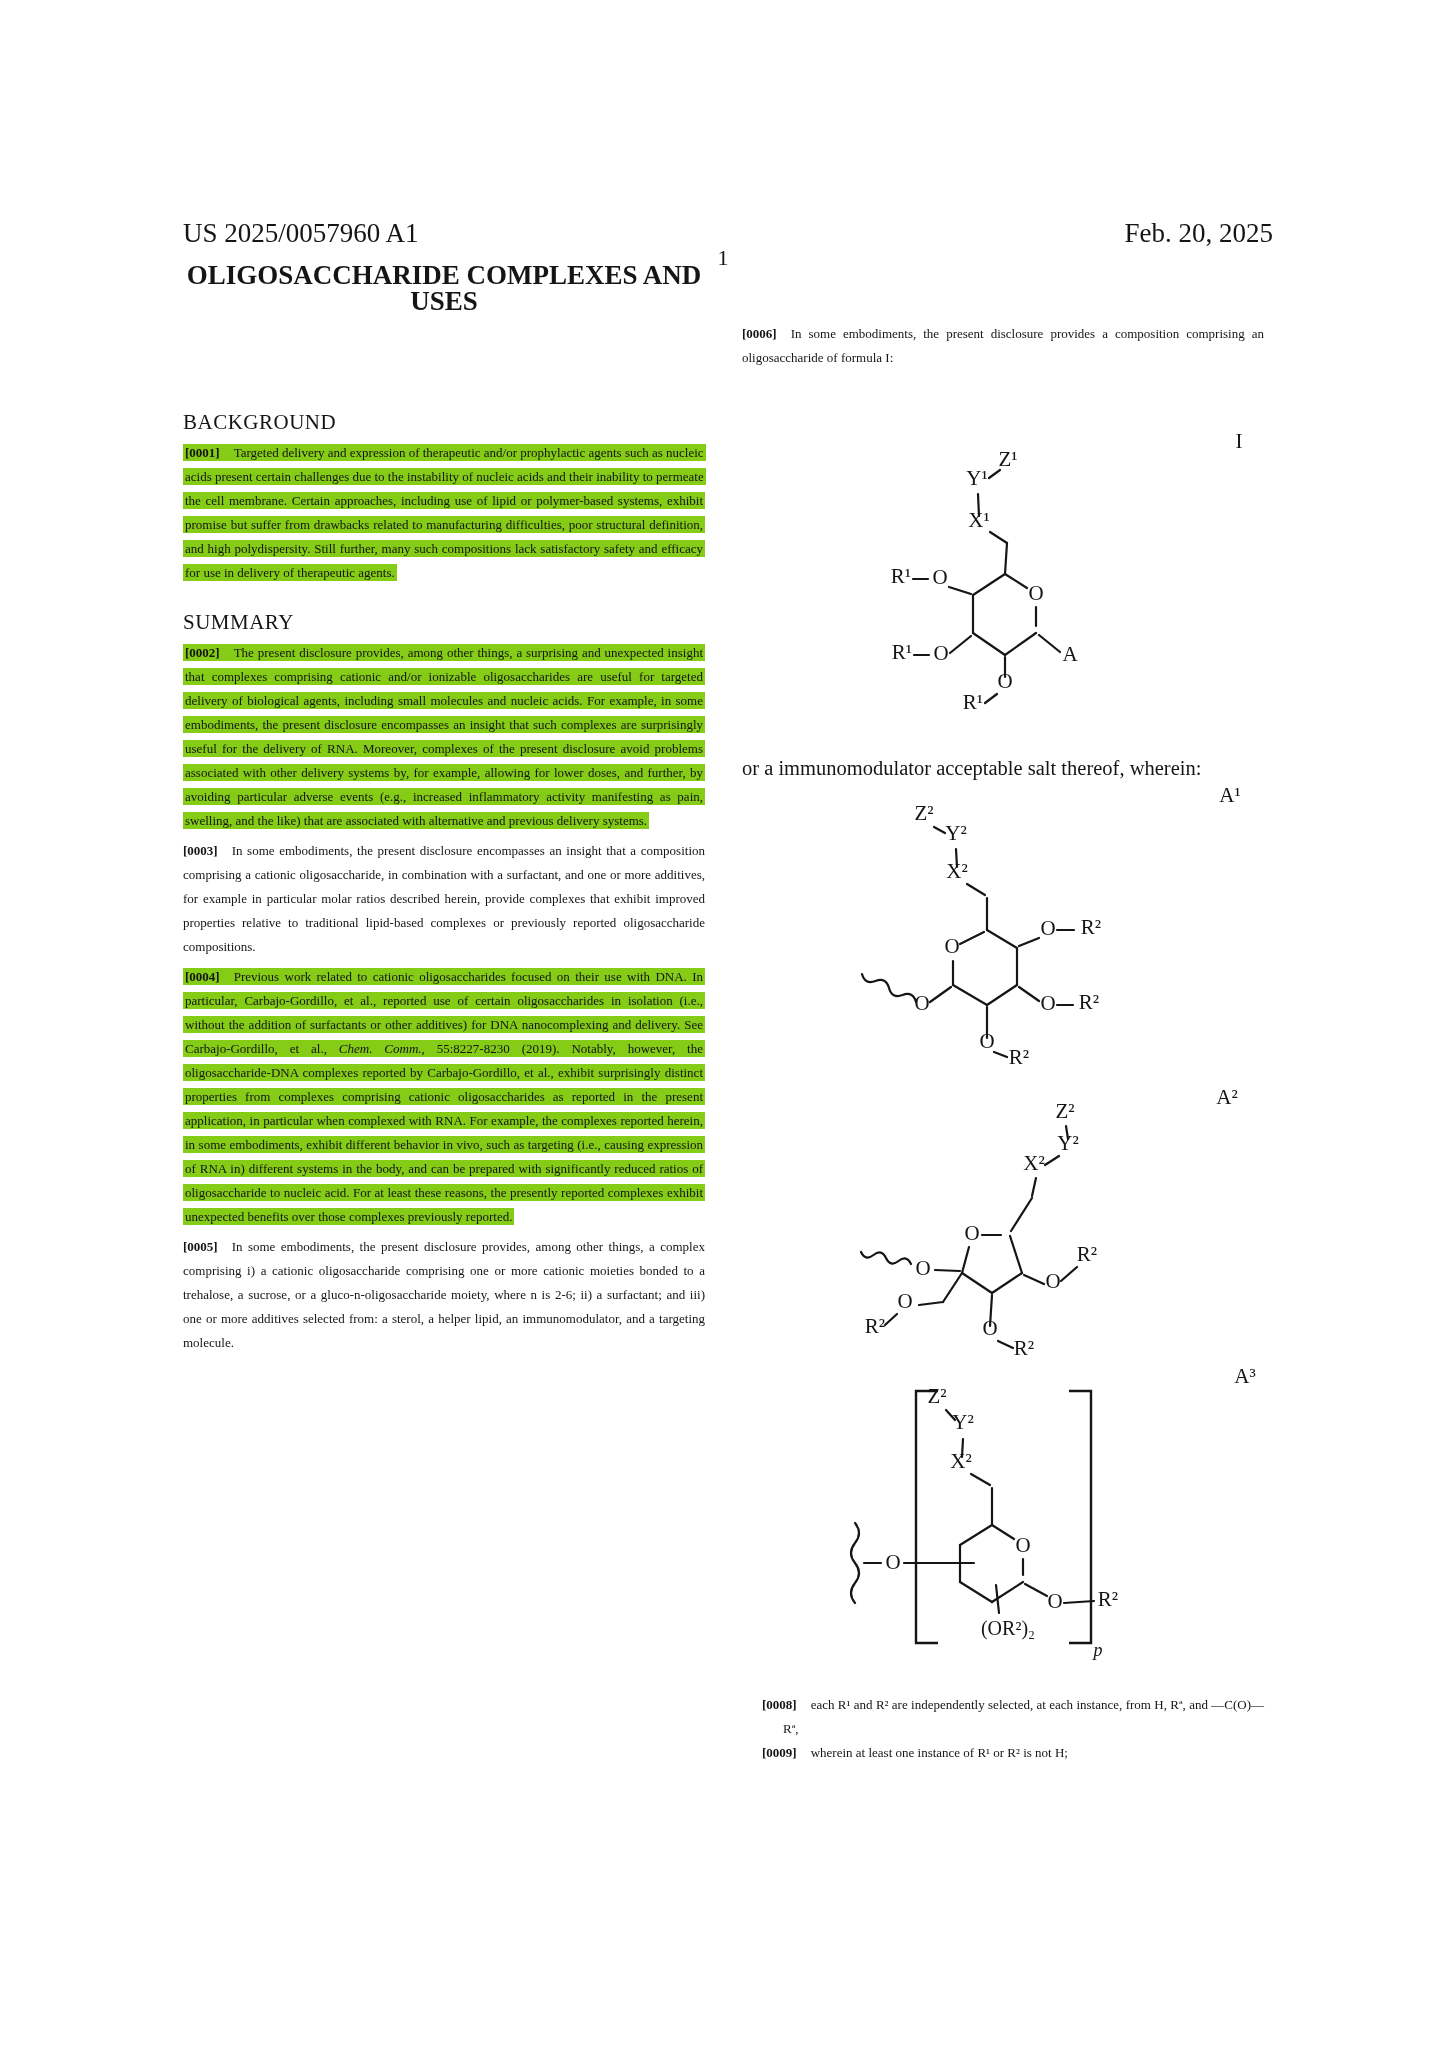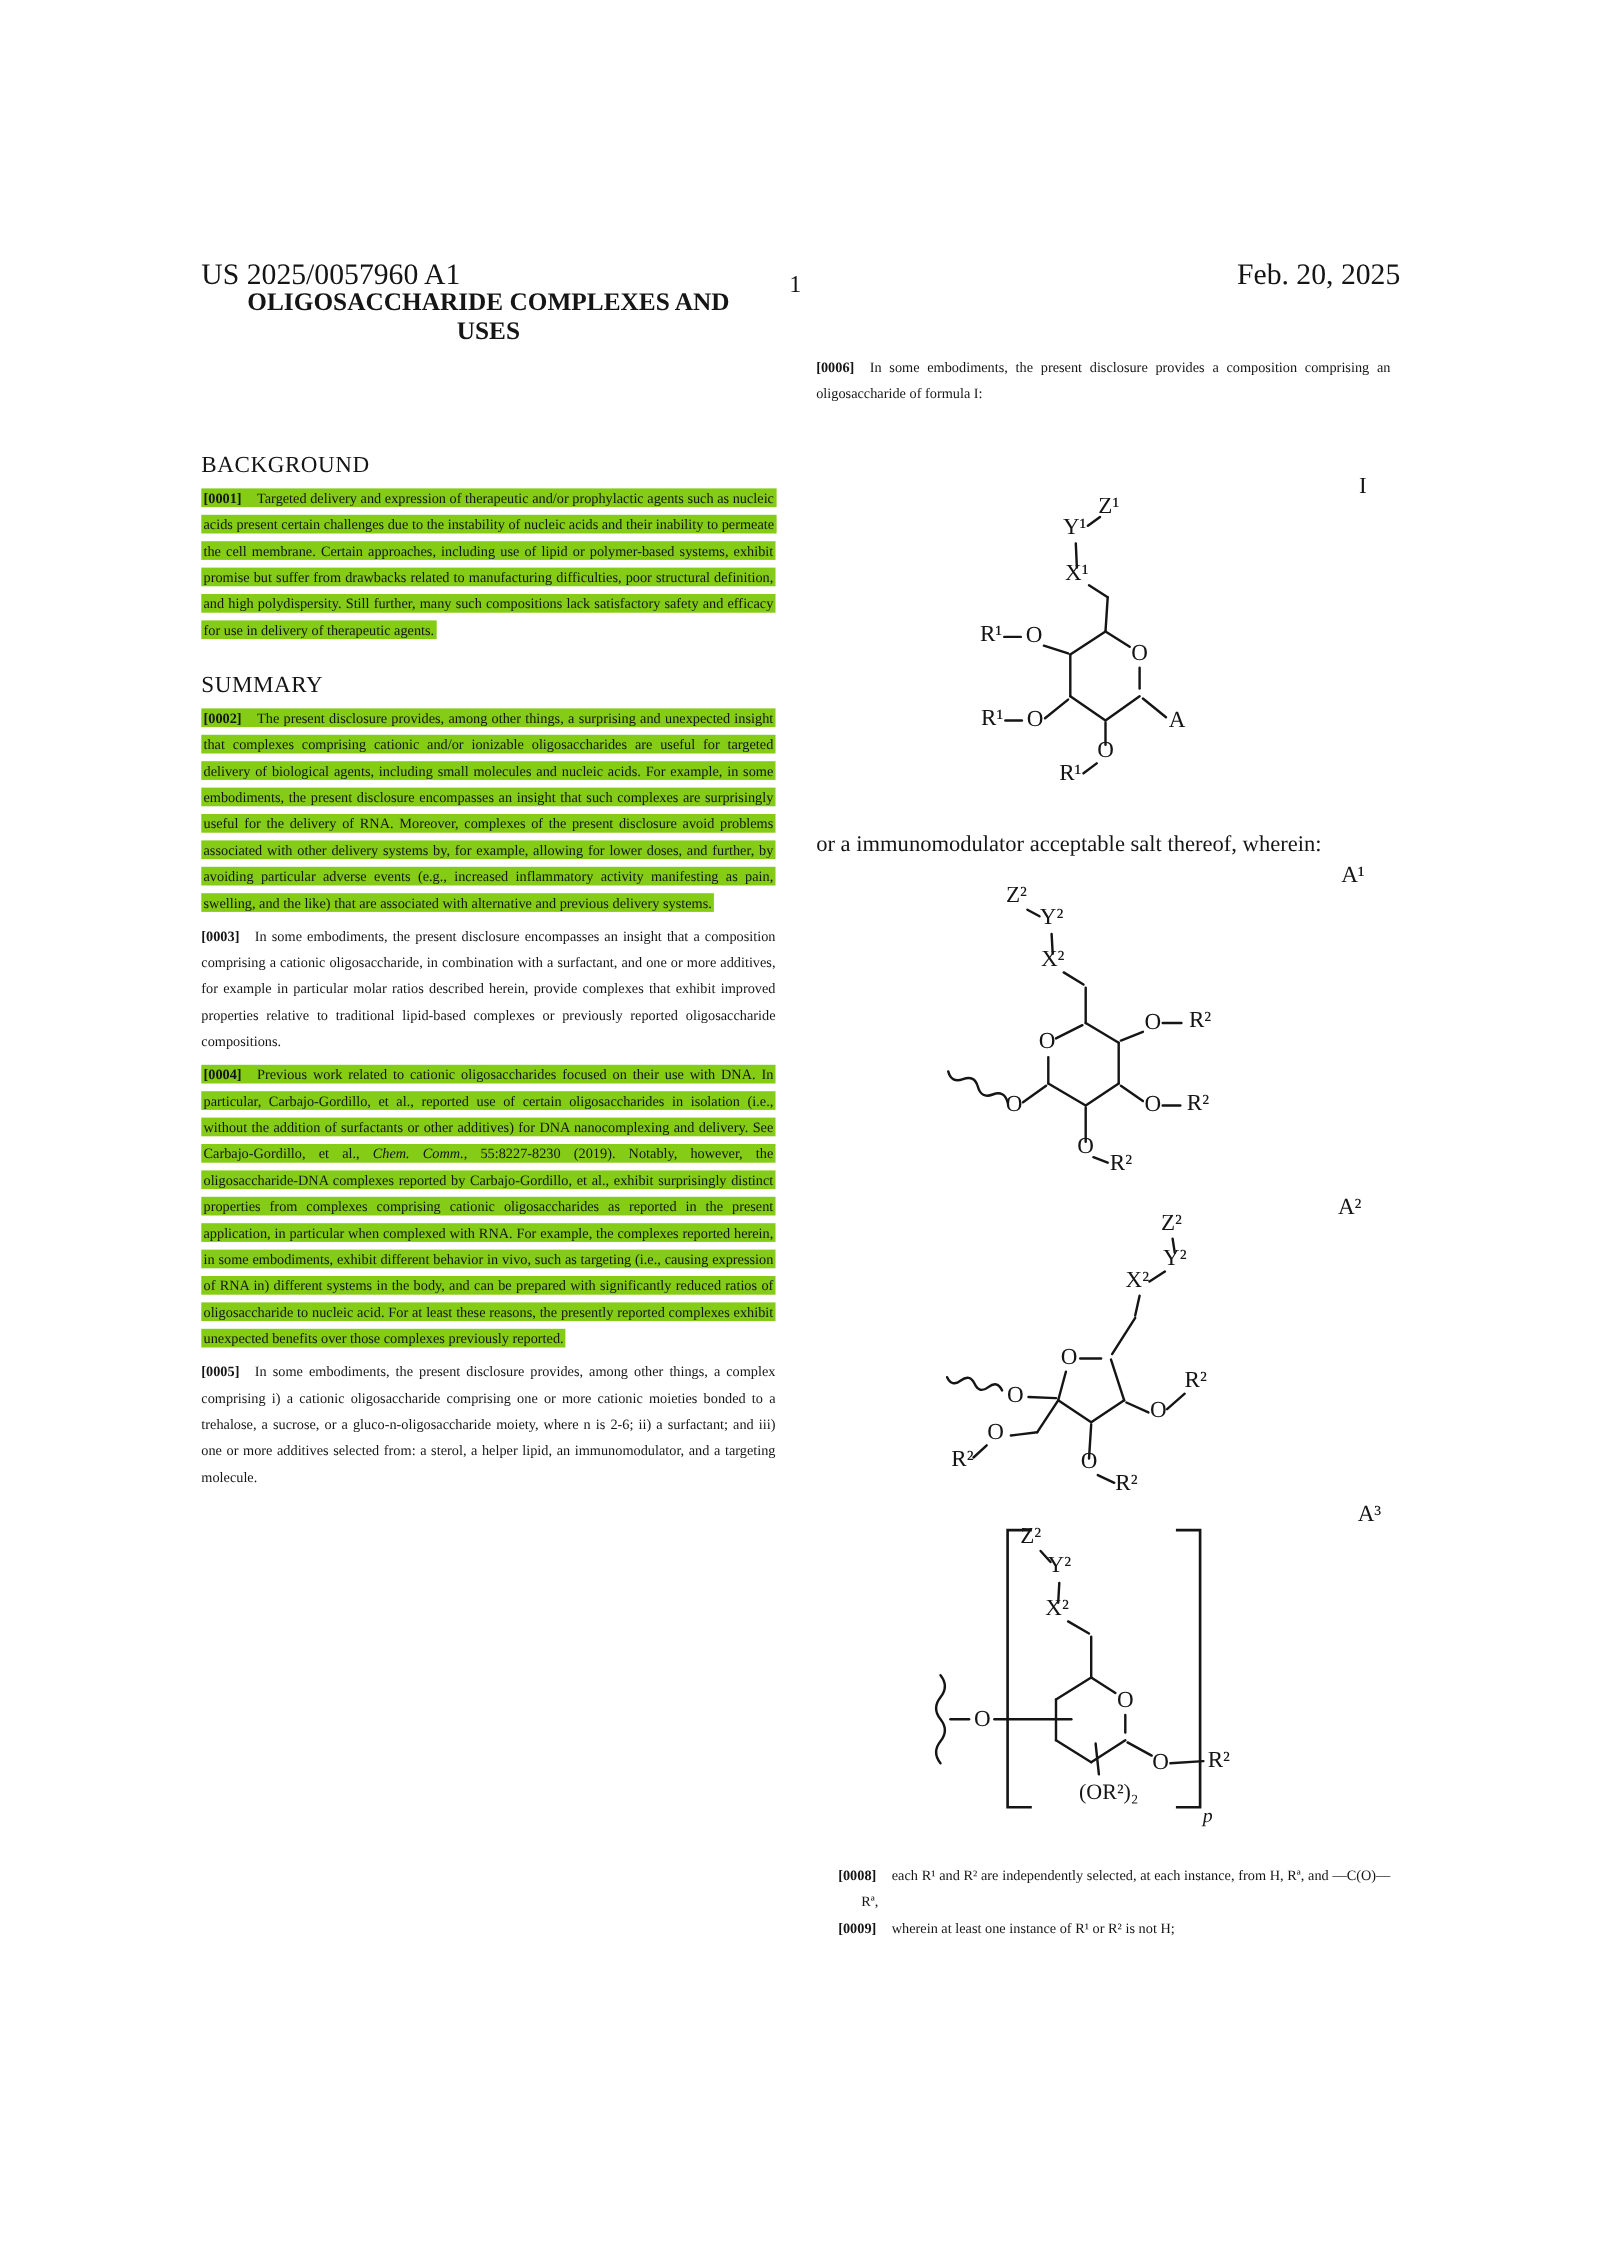--- a/index.html
+++ b/index.html
@@ -1,28 +1,28 @@
 <!DOCTYPE html>
 <html><head>
 <meta charset="utf-8">
 <style>
   html,body{margin:0;padding:0;}
   body{
     width:1456px;height:2059px;position:relative;background:#ffffff;
     font-family:"Liberation Serif","DejaVu Serif",serif;color:#151515;
     -webkit-font-smoothing:antialiased;
   }
-  .hdr{position:absolute;top:218px;font-size:27px;margin-top:16px;}
+  .hdr{position:absolute;top:218px;font-size:27px;}
   .hdr-left{left:183px;}
   .hdr-right{right:183px;}
   .pageno{position:absolute;top:245px;left:0;width:1446px;text-align:center;font-size:22px;}
   .col{position:absolute;width:522px;}
   .colL{left:183px;top:262px;}
   .colR{left:742px;top:322px;}
-  .doc-title{font-weight:bold;font-size:23px;line-height:26px;text-align:center;}
+  .doc-title{font-weight:bold;font-size:27px;line-height:26px;text-align:center;}
   .h{font-size:21px;line-height:26px;text-align:left;letter-spacing:.5px;}
   .h-background{margin-top:95px;}
   .h-summary{margin-top:24px;}
   p.para{
     margin:0;font-size:13px;line-height:24px;text-align:justify;
   }
   .colL p.para{margin-top:6px;}
   p.p1{margin-top:21px;}
   p.p2{margin-top:16px;}
   .pnum{font-weight:bold;margin-right:14px;}

